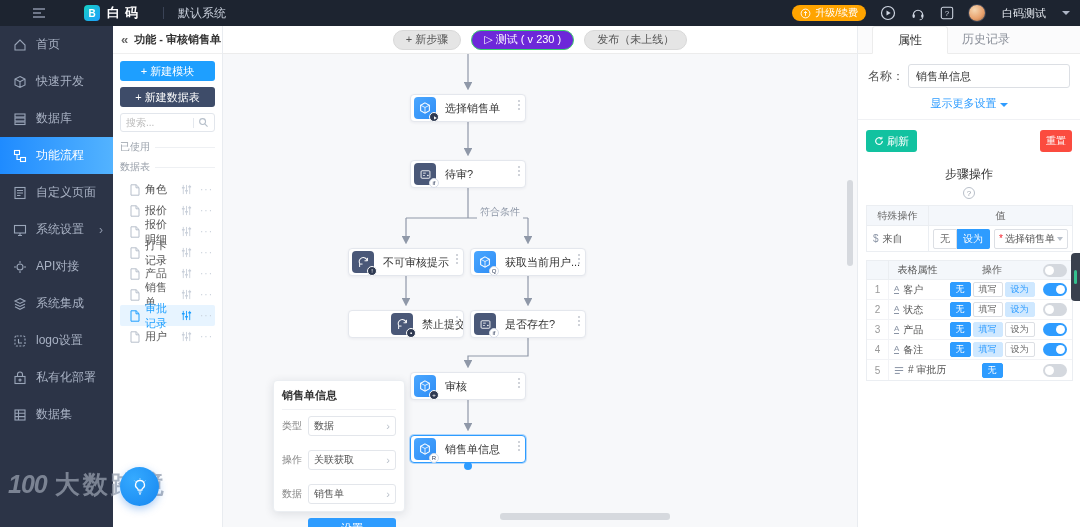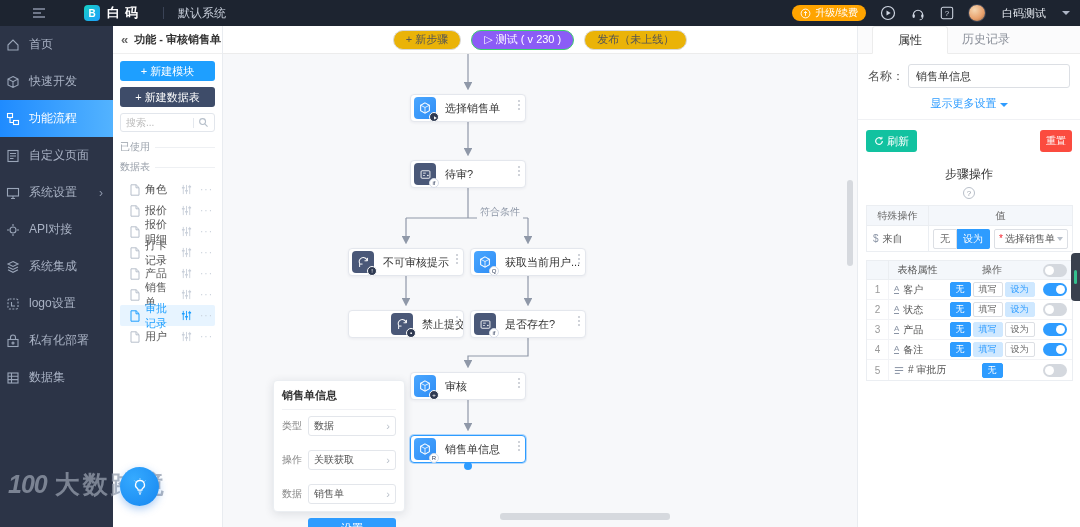--- a/index.html
+++ b/index.html
@@ -17,21 +17,21 @@
   .sys-label { color:#c6cdd9; font-size:12px; }
   .tb-right { margin-left:auto; display:flex; align-items:center; gap:14px; }
   .upgrade-pill { display:flex; align-items:center; gap:4px; background:#ffa400; color:#fff; font-size:10px; height:16px; padding:0 8px; border-radius:8px; cursor:pointer; }
   .tb-ico { display:flex; align-items:center; cursor:pointer; }
   .avatar { width:18px; height:18px; border-radius:50%; background:radial-gradient(circle at 35% 30%,#f6d7b2,#e8a06b 60%,#8c6242); border:1px solid #3a4356; }
   .user-name { color:#e8ecf2; font-size:11px; margin-left:2px; }
   .caret-down { width:0; height:0; border-left:4px solid transparent; border-right:4px solid transparent; border-top:4px solid #aeb6c6; margin-left:2px; }
 
   
   .sidenav { position:absolute; left:0; top:26px; width:113px; height:501px; background:#2c3447; z-index:20; }
-  .side-item { height:37px; display:flex; align-items:center; padding-left:6px; gap:9px; color:#a9b2c4; font-size:12px; cursor:pointer; position:relative; }
+  .side-item { height:37px; display:flex; align-items:center; padding-left:13px; gap:9px; color:#a9b2c4; font-size:12px; cursor:pointer; position:relative; }
   .side-item .chev { position:absolute; right:10px; color:#8d97ab; font-size:12px; }
   .side-item.active { background:linear-gradient(90deg,#1f8bff,#53b3ff); color:#fff; }
   .side-item.active svg path, .side-item.active svg rect, .side-item.active svg circle { stroke:#fff; }
   .nav-ic { width:14px; height:14px; display:flex; align-items:center; justify-content:center; }
 
   
   .subpanel { position:absolute; left:113px; top:26px; width:110px; height:501px; background:#fff; border-right:1px solid #e9ecf0; z-index:10; }
   .sub-head { height:28px; border-bottom:1px solid #efefef; display:flex; align-items:center; padding:0 8px; gap:6px; }
   .back-arrows { color:#666; font-size:13px; font-weight:bold; cursor:pointer; }
   .sub-title { font-size:11px; font-weight:bold; color:#333; white-space:nowrap; }
@@ -50,22 +50,22 @@
   .dt-item .spacer { flex:1; }
   .dt-item .tr-ic { display:flex; align-items:center; color:#c9d0da; }
   .dt-item .dots { color:#c9d0da; font-size:10px; letter-spacing:1px; margin-left:3px; }
   .dt-item.active { background:#e7f4ff; color:#1e9fff; }
   .dt-item.active .doc { color:#1e9fff; }
   .dt-item.active .tr-ic { color:#1e9fff; }
 
   
   .canvas-wrap { position:absolute; left:223px; top:26px; width:634px; height:501px; background:#f7f8fa; }
   .canvas-toolbar { position:absolute; left:0; top:0; width:100%; height:28px; background:#fff; border-bottom:1px solid #ececec; display:flex; align-items:center; justify-content:center; gap:10px; z-index:4; }
-  .pill { height:20px; border-radius:10px; border:1px solid #d9d9d9; background:#eab308; color:#555; font-size:11px; padding:0 12px; cursor:pointer; font-family:inherit; display:flex; align-items:center; gap:4px; }
-  .pill.green { background:#8b5cf6; border-color:#3bd06e; color:#fff; }
+  .pill { height:20px; border-radius:10px; border:1px solid #d9d9d9; background:#e5e5e5; color:#555; font-size:11px; padding:0 12px; cursor:pointer; font-family:inherit; display:flex; align-items:center; gap:4px; }
+  .pill.green { background:#6d28d9; border-color:#3bd06e; color:#fff; }
   svg.edges { position:absolute; left:0; top:0; z-index:1; }
   .node { position:absolute; width:116px; height:28px; background:#fff; border:1px solid #e4e7ed; border-radius:4px; box-shadow:0 1px 3px rgba(30,40,60,.06); display:flex; align-items:center; padding-left:3px; z-index:3; cursor:pointer; }
   .node.selected { border-color:#2e9cff; box-shadow:0 0 0 1px rgba(46,156,255,.35); }
   .nicon { position:relative; width:22px; height:22px; border-radius:4px; display:flex; align-items:center; justify-content:center; flex:none; }
   .nicon.blue { background:linear-gradient(135deg,#4aa7ff,#2f8df5); }
   .nicon.slate { background:#4a5878; }
   .nbadge { position:absolute; right:-3px; bottom:-3px; width:10px; height:10px; border-radius:50%; background:#2f3a52; color:#fff; font-size:6px; display:flex; align-items:center; justify-content:center; border:1px solid #fff; font-style:normal; }
   .nbadge.light { background:#fff; color:#34415e; border-color:#d7dde8; }
   .nlabel { font-size:11px; color:#333; margin-left:9px; white-space:nowrap; overflow:hidden; }
   .nmenu { position:absolute; right:5px; top:5px; display:flex; flex-direction:column; gap:2px; cursor:pointer; }
@@ -203,20 +203,30 @@
     <span>首页</span>
       </div>
       <div class="side-item">
         <span class="nav-ic">
           <svg width="14" height="14" viewBox="0 0 14 14">
             <path d="M7 1.5l5 2.6v5.8L7 12.5 2 9.9V4.1z M2 4.1l5 2.6 5-2.6M7 6.7v5.8" fill="none" stroke="#9aa5b8" stroke-width="1.1"></path>
           </svg>
         </span>
     <span>快速开发</span>
       </div>
+      <div class="side-item">
+        <span class="nav-ic">
+          <svg width="14" height="14" viewBox="0 0 14 14">
+            <rect x="2" y="2" width="10" height="3" fill="none" stroke="#9aa5b8" stroke-width="1.1"></rect>
+            <rect x="2" y="6" width="10" height="3" fill="none" stroke="#9aa5b8" stroke-width="1.1"></rect>
+            <rect x="2" y="10" width="10" height="2.5" fill="none" stroke="#9aa5b8" stroke-width="1.1"></rect>
+          </svg>
+        </span>
+    <span>数据库</span>
+      </div>
       <div class="side-item active">
         <span class="nav-ic">
           <svg width="14" height="14" viewBox="0 0 14 14">
             <rect x="1.5" y="1.5" width="5" height="4" fill="none" stroke="#9aa5b8" stroke-width="1.1"></rect>
             <rect x="7.5" y="8.5" width="5" height="4" fill="none" stroke="#9aa5b8" stroke-width="1.1"></rect>
             <path d="M4 5.5v5h3.5" fill="none" stroke="#9aa5b8" stroke-width="1.1"></path>
           </svg>
         </span>
     <span>功能流程</span>
       </div>

